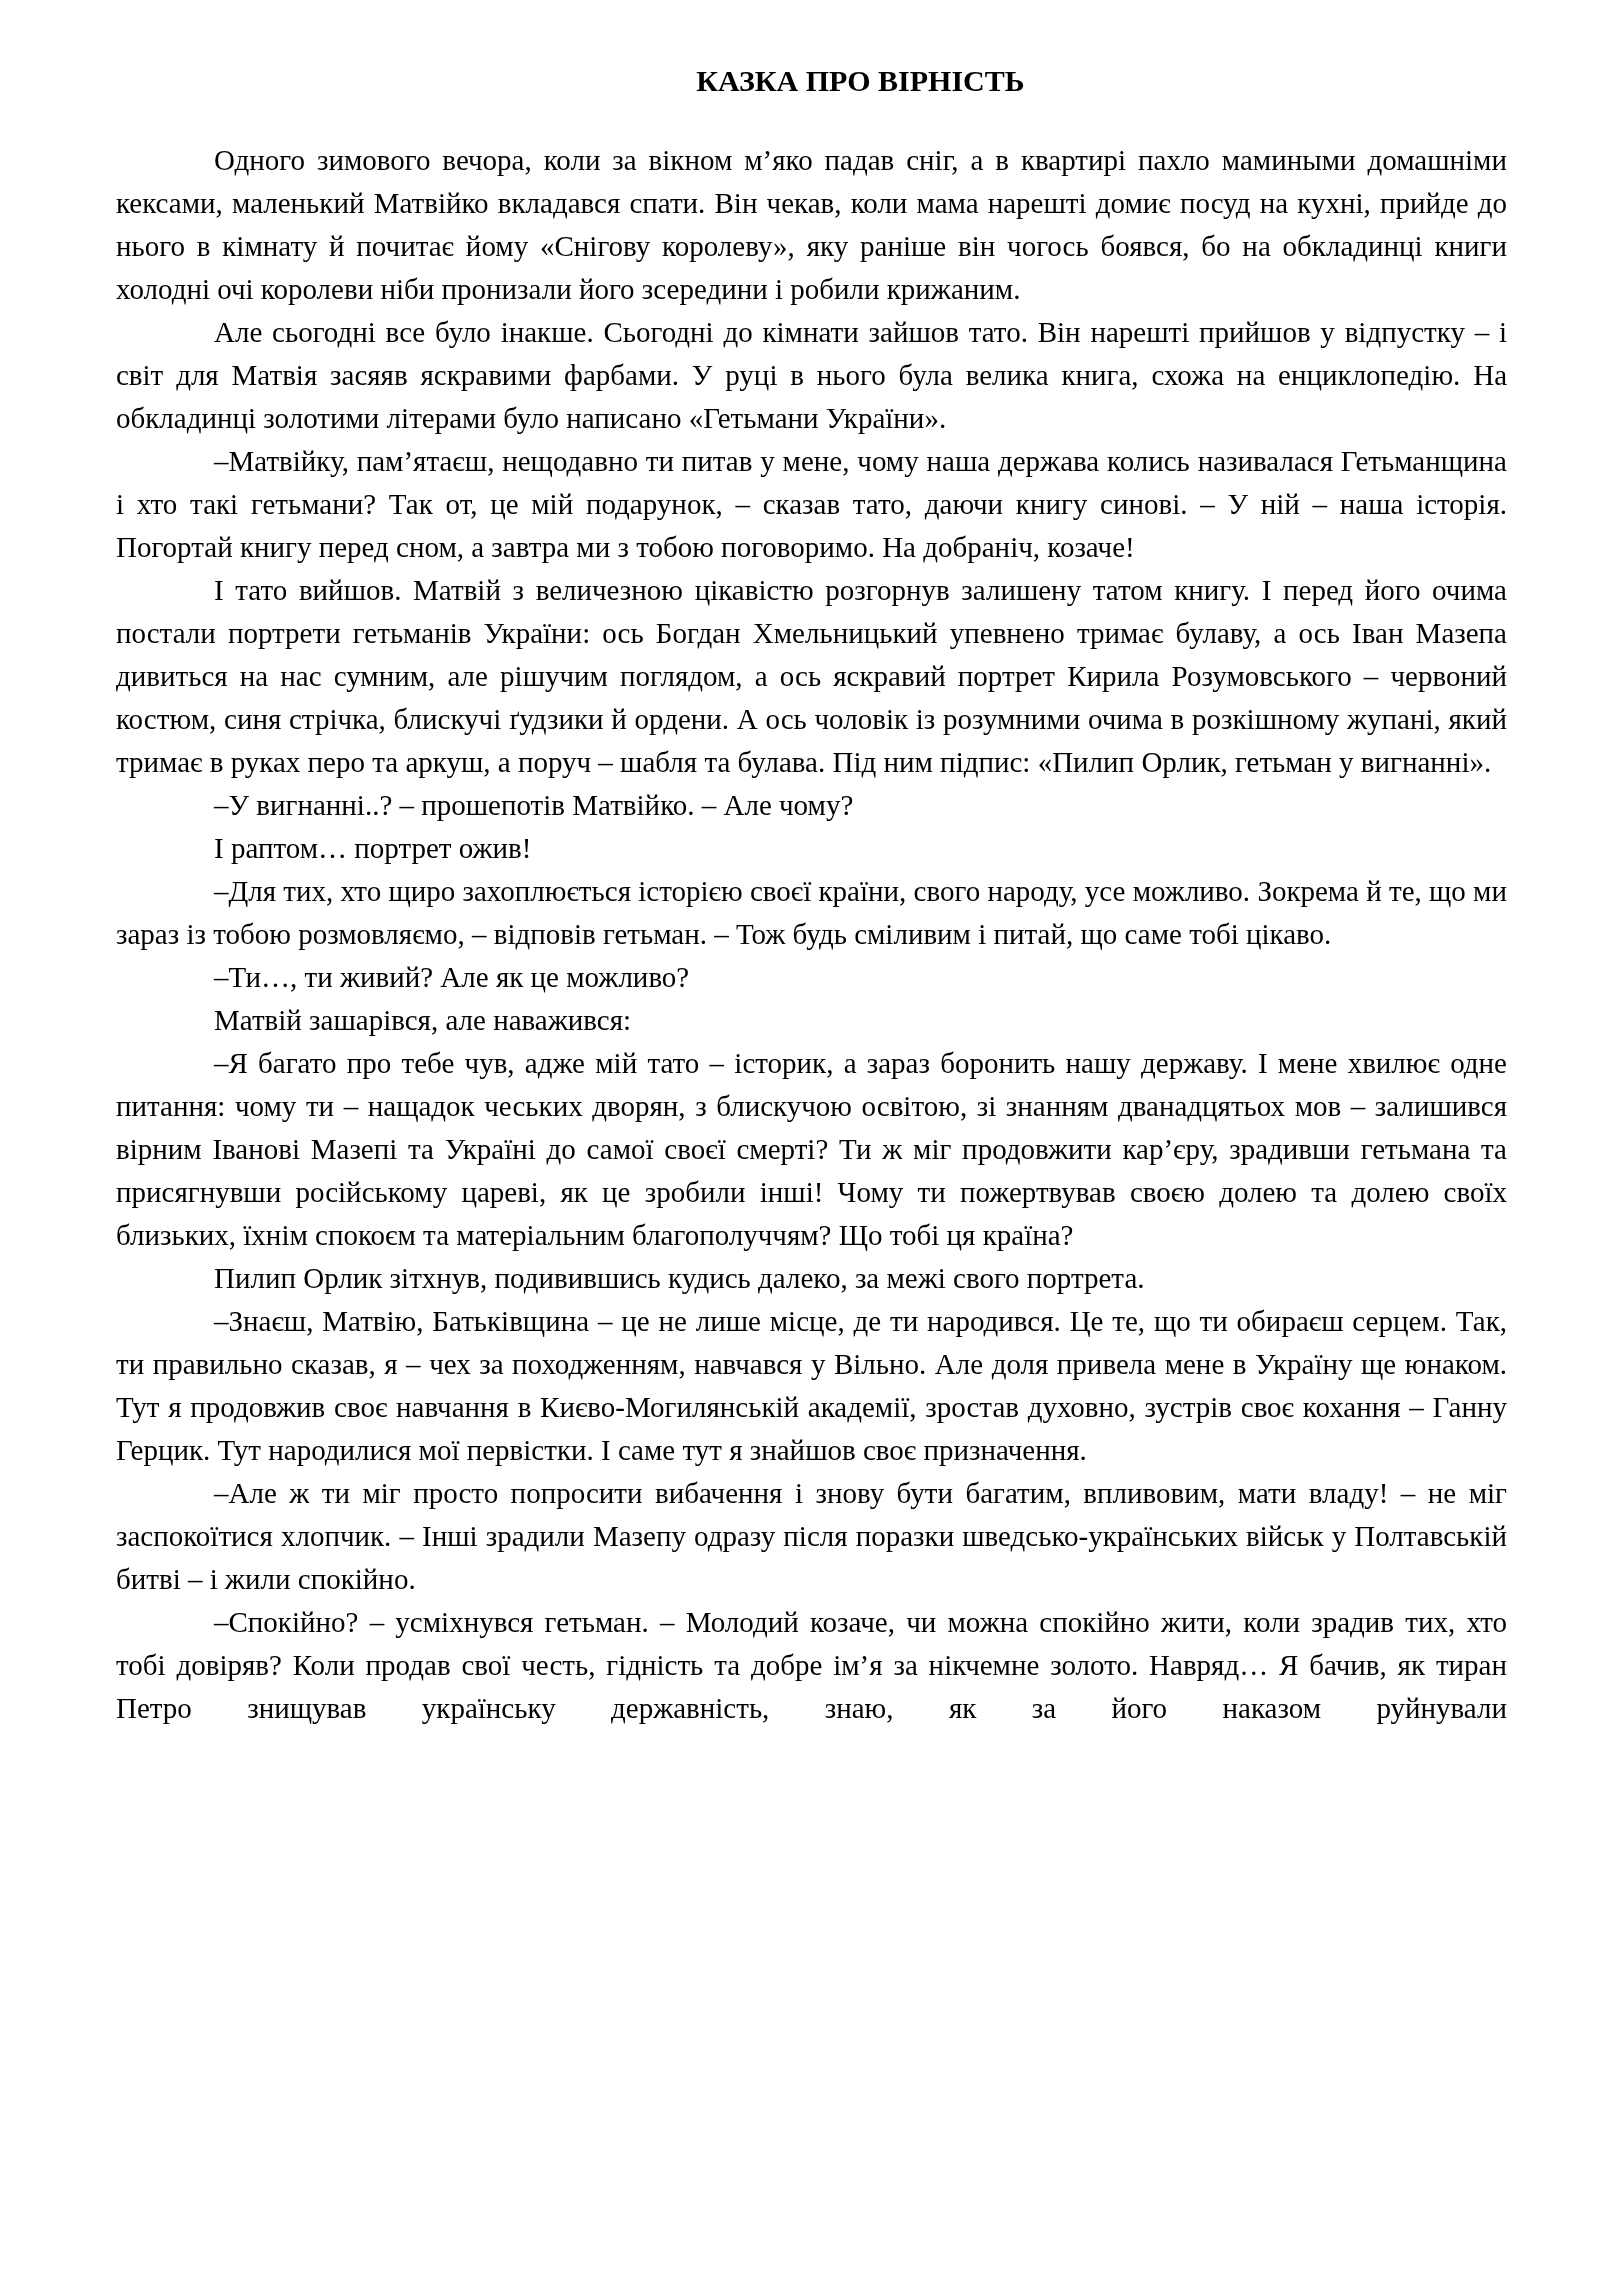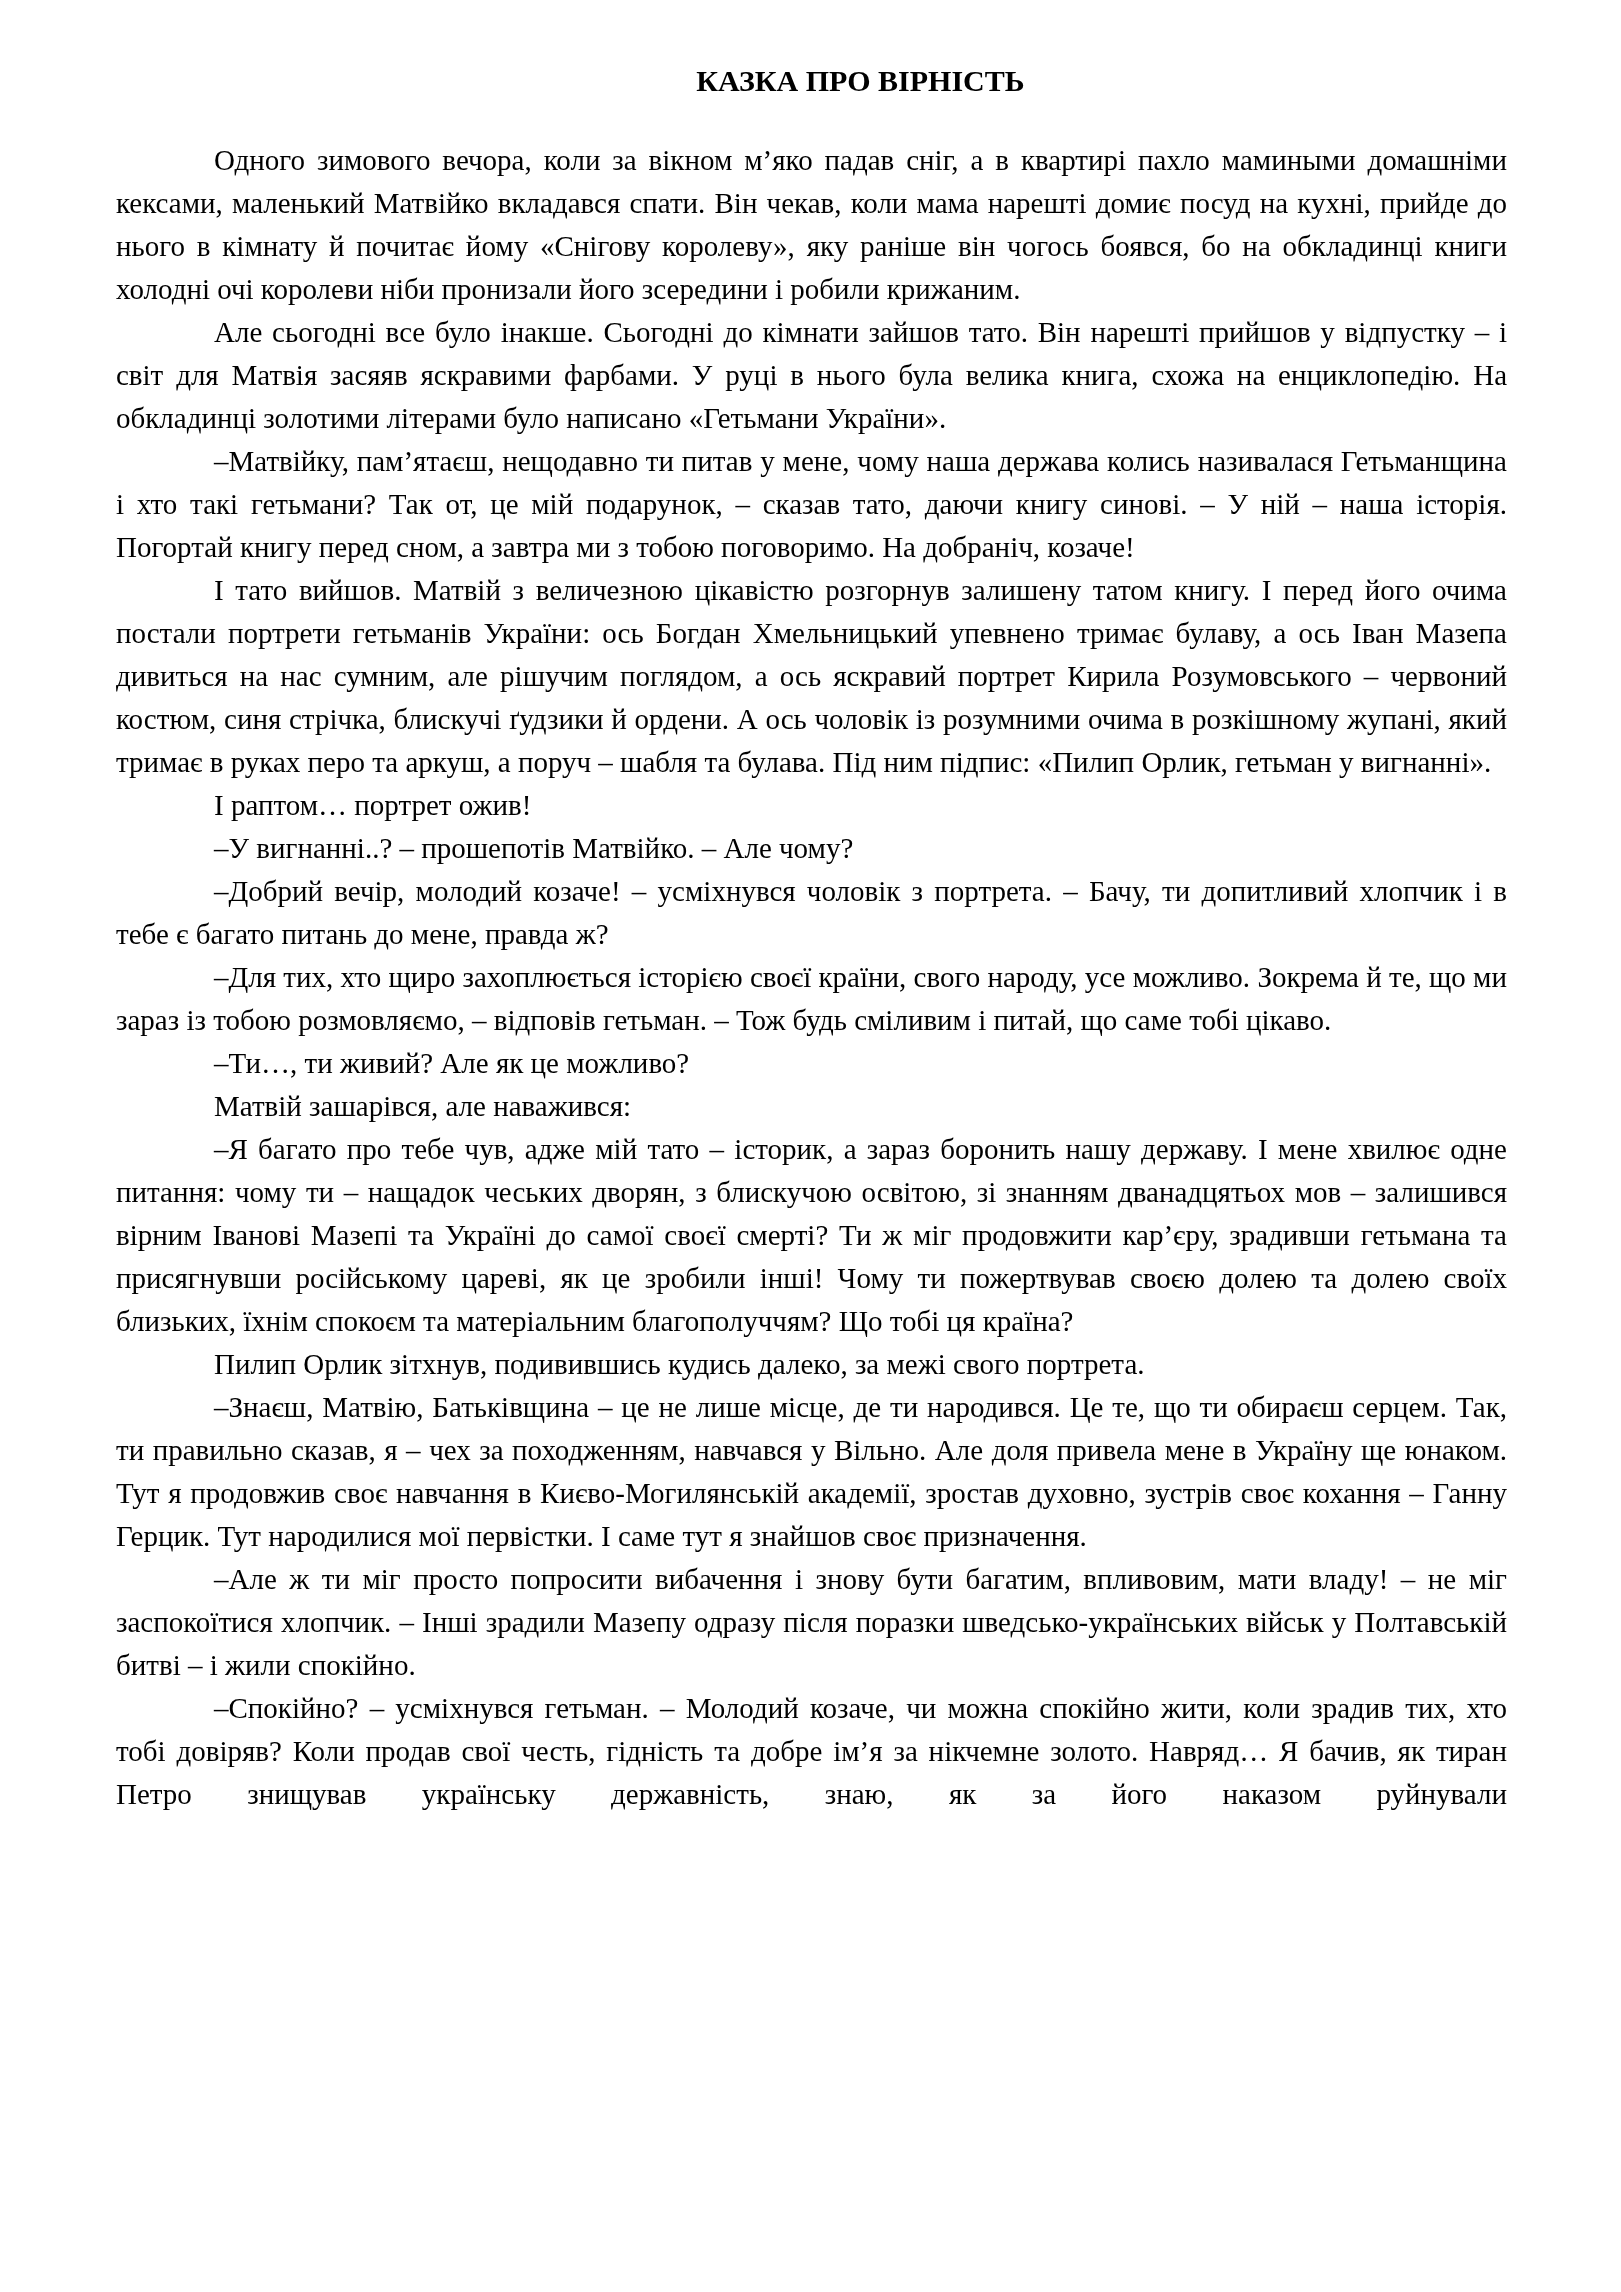--- a/index.html
+++ b/index.html
@@ -58,23 +58,22 @@
 <body>
 
 <div class="page">
   <h1 class="title">КАЗКА ПРО ВІРНІСТЬ</h1>
 
   <div class="body-text">
     <p class="para">Одного зимового вечора, коли за вікном м’яко падав сніг, а в квартирі пахло мамиными домашніми кексами, маленький Матвійко вкладався спати. Він чекав, коли мама нарешті домиє посуд на кухні, прийде до нього в кімнату й почитає йому «Снігову королеву», яку раніше він чогось боявся, бо на обкладинці книги холодні очі королеви ніби пронизали його зсередини і робили крижаним.</p>
     <p class="para">Але сьогодні все було інакше. Сьогодні до кімнати зайшов тато. Він нарешті прийшов у відпустку – і світ для Матвія засяяв яскравими фарбами. У руці в нього була велика книга, схожа на енциклопедію. На обкладинці золотими літерами було написано «Гетьмани України».</p>
     <p class="para">–Матвійку, пам’ятаєш, нещодавно ти питав у мене, чому наша держава колись називалася Гетьманщина і хто такі гетьмани? Так от, це мій подарунок, – сказав тато, даючи книгу синові. – У ній – наша історія. Погортай книгу перед сном, а завтра ми з тобою поговоримо. На добраніч, козаче!</p>
     <p class="para">І тато вийшов. Матвій з величезною цікавістю розгорнув залишену татом книгу. І перед його очима постали портрети гетьманів України: ось Богдан Хмельницький упевнено тримає булаву, а ось Іван Мазепа дивиться на нас сумним, але рішучим поглядом, а ось яскравий портрет Кирила Розумовського – червоний костюм, синя стрічка, блискучі ґудзики й ордени. А ось чоловік із розумними очима в розкішному жупані, який тримає в руках перо та аркуш, а поруч – шабля та булава. Під ним підпис: «Пилип Орлик, гетьман у вигнанні».</p>
+    <p class="para">–У вигнанні..? – прошепотів Матвійко. – Але чому?</p>
     <p class="para">І раптом… портрет ожив!</p>
-    <p class="para">–У вигнанні..? – прошепотів Матвійко. – Але чому?</p>
-    <p class="para">–Добрий вечір, молодий козаче! – усміхнувся чоловік з портрета. – Бачу, ти допитливий хлопчик і в тебе є багато питань до мене, правда ж?</p>
     <p class="para">–Для тих, хто щиро захоплюється історією своєї країни, свого народу, усе можливо. Зокрема й те, що ми зараз із тобою розмовляємо, – відповів гетьман. – Тож будь сміливим і питай, що саме тобі цікаво.</p>
     <p class="para">–Ти…, ти живий? Але як це можливо?</p>
     <p class="para">Матвій зашарівся, але наважився:</p>
     <p class="para">–Я багато про тебе чув, адже мій тато – історик, а зараз боронить нашу державу. І мене хвилює одне питання: чому ти – нащадок чеських дворян, з блискучою освітою, зі знанням дванадцятьох мов – залишився вірним Іванові Мазепі та Україні до самої своєї смерті? Ти ж міг продовжити кар’єру, зрадивши гетьмана та присягнувши російському цареві, як це зробили інші! Чому ти пожертвував своєю долею та долею своїх близьких, їхнім спокоєм та матеріальним благополуччям? Що тобі ця країна?</p>
     <p class="para">Пилип Орлик зітхнув, подивившись кудись далеко, за межі свого портрета.</p>
     <p class="para">–Знаєш, Матвію, Батьківщина – це не лише місце, де ти народився. Це те, що ти обираєш серцем. Так, ти правильно сказав, я – чех за походженням, навчався у Вільно. Але доля привела мене в Україну ще юнаком. Тут я продовжив своє навчання в Києво-Могилянській академії, зростав духовно, зустрів своє кохання – Ганну Герцик. Тут народилися мої первістки. І саме тут я знайшов своє призначення.</p>
     <p class="para">–Але ж ти міг просто попросити вибачення і знову бути багатим, впливовим, мати владу! – не міг заспокоїтися хлопчик. – Інші зрадили Мазепу одразу після поразки шведсько-українських військ у Полтавській битві – і жили спокійно.</p>
     <p class="para last-cut">–Спокійно? – усміхнувся гетьман. – Молодий козаче, чи можна спокійно жити, коли зрадив тих, хто тобі довіряв? Коли продав свої честь, гідність та добре ім’я за нікчемне золото. Навряд… Я бачив, як тиран Петро знищував українську державність, знаю, як за його наказом руйнували</p>
   </div>
 </div>

